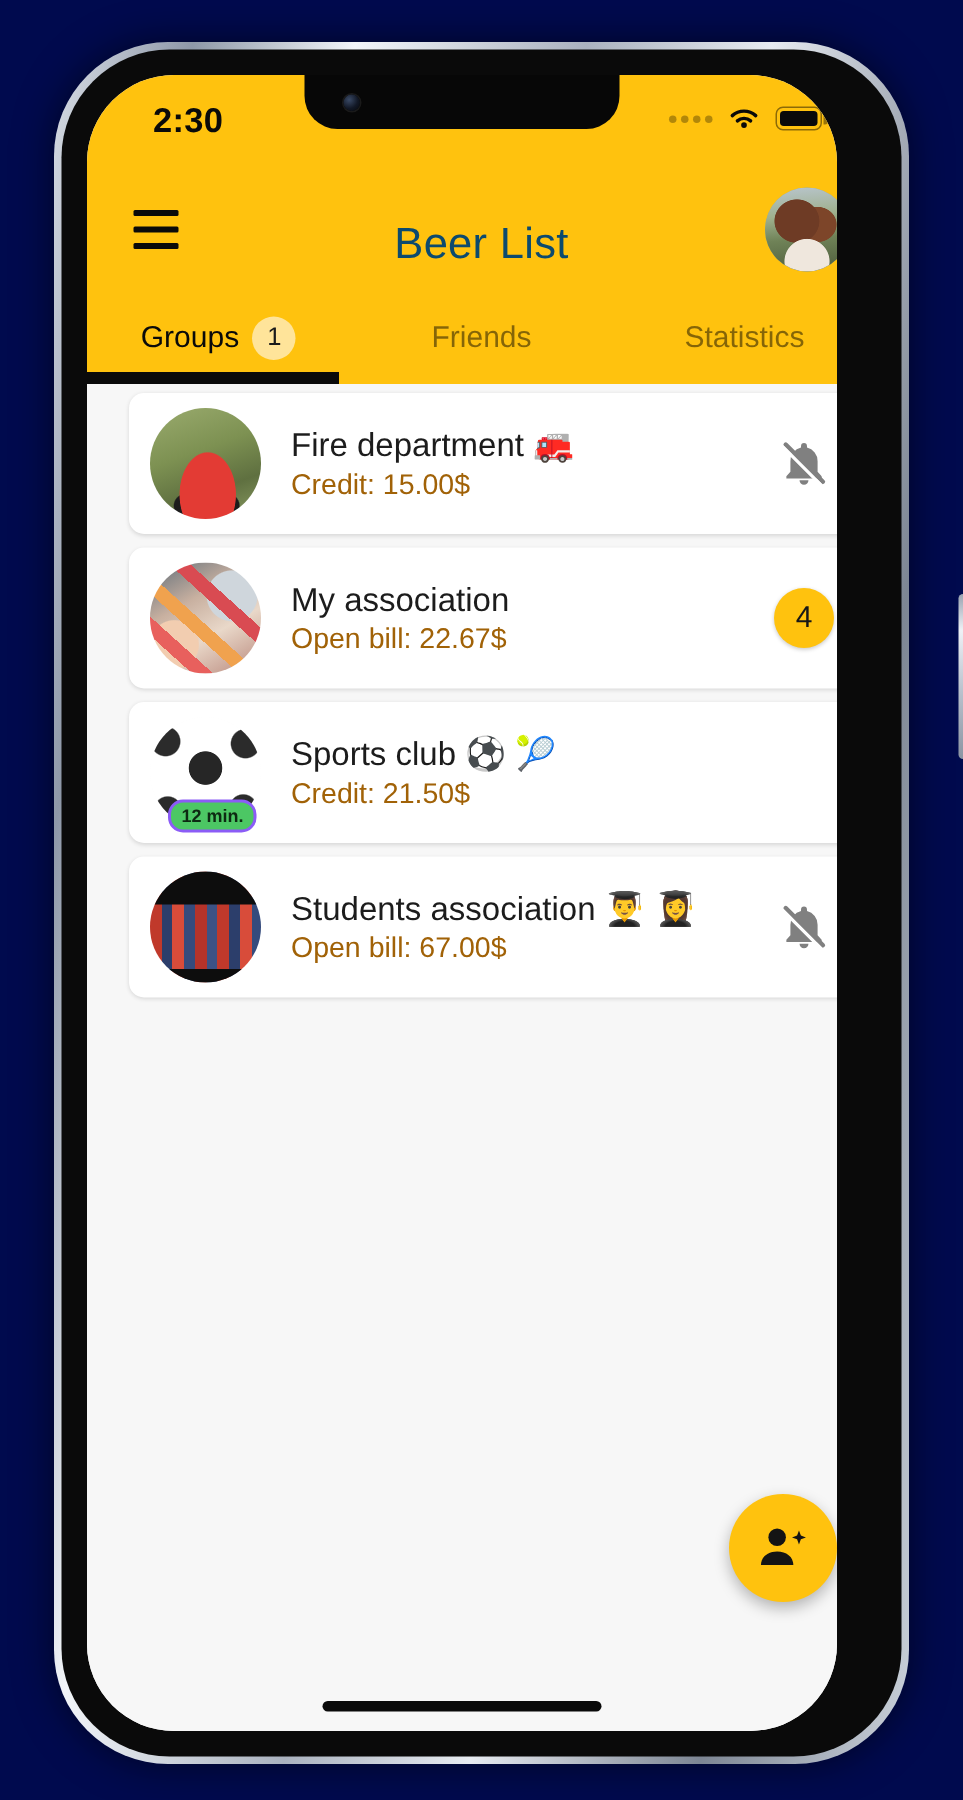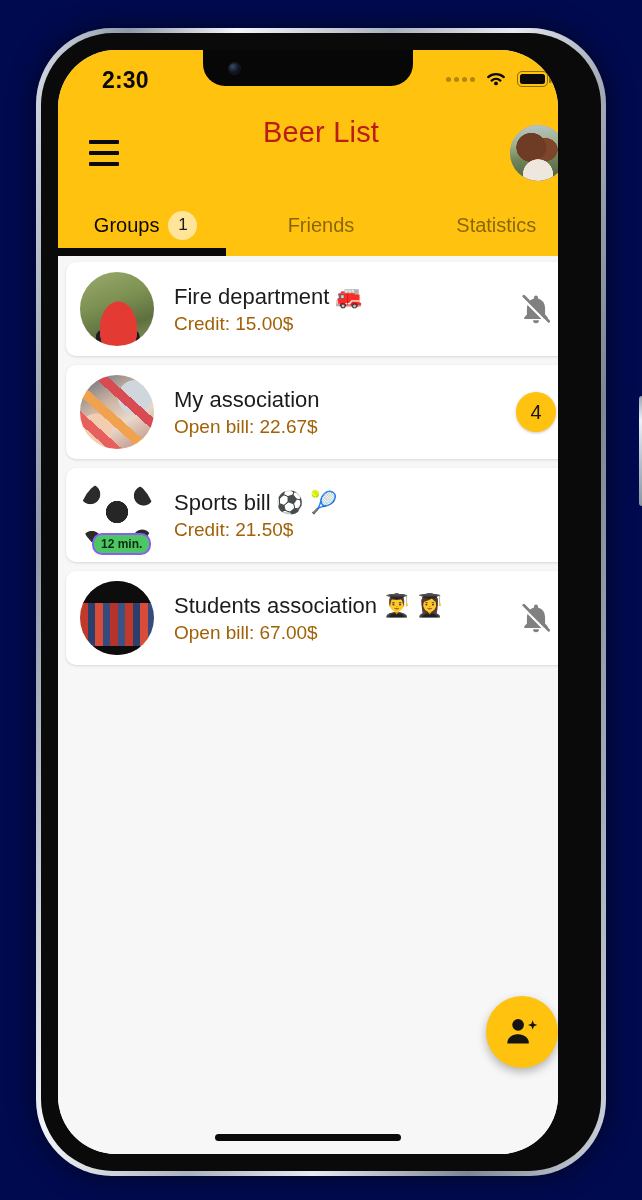--- a/index.html
+++ b/index.html
@@ -146,24 +146,24 @@
     cursor: pointer;
   }
   #menu-button i {
     display: block;
     width: 30px; height: 4px;
     background: #0a0a0a;
     border-radius: 1px;
   }
   #app-title {
     position: absolute;
-    left: 0; right: 0; top: 4px;
+    left: 0; right: 0; top: 35px;
     text-align: center;
     font-size: 29px;
-    color: #b91c1c;
+    color: #0c4a6e;
     letter-spacing: 0.2px;
   }
   #profile-avatar {
     position: absolute;
     right: 18px; top: 13px;
     width: 56px; height: 56px;
     border-radius: 50%;
     overflow: hidden;
     cursor: pointer;
     background: #9aa88b;
@@ -219,21 +219,21 @@
   }
 
   
   #list-area {
     position: absolute;
     left: 0; top: 206px;
     width: 526px; height: 898px;
     background: #f7f7f7;
     overflow: hidden;
   }
-  #group-list { padding: 6px 0 0 0; }
+  #group-list { padding: 6px 0 0 0; margin-left: 20px; }
 
   .group-card {
     position: relative;
     margin: 0 8px 9px 8px;
     background: #ffffff;
     border-radius: 10px;
     box-shadow: 0 1px 3px rgba(0,0,0,0.13);
     height: 94px;
     display: flex;
     align-items: center;
@@ -479,21 +479,21 @@
                 <span class="count-badge">4</span>
               </div>
             </div>
 
             <div class="group-card">
               <div class="avatar-wrap">
                 <div class="avatar av-soccer"></div>
                 <span class="time-badge">12 min.</span>
               </div>
               <div class="card-text">
-                <div class="card-title">Sports bill ⚽ 🎾</div>
+                <div class="card-title">Sports club ⚽ 🎾</div>
                 <div class="card-sub">Credit: 21.50$</div>
               </div>
               <div class="card-right"></div>
             </div>
 
             <div class="group-card">
               <div class="avatar-wrap">
                 <div class="avatar av-books"></div>
               </div>
               <div class="card-text">

